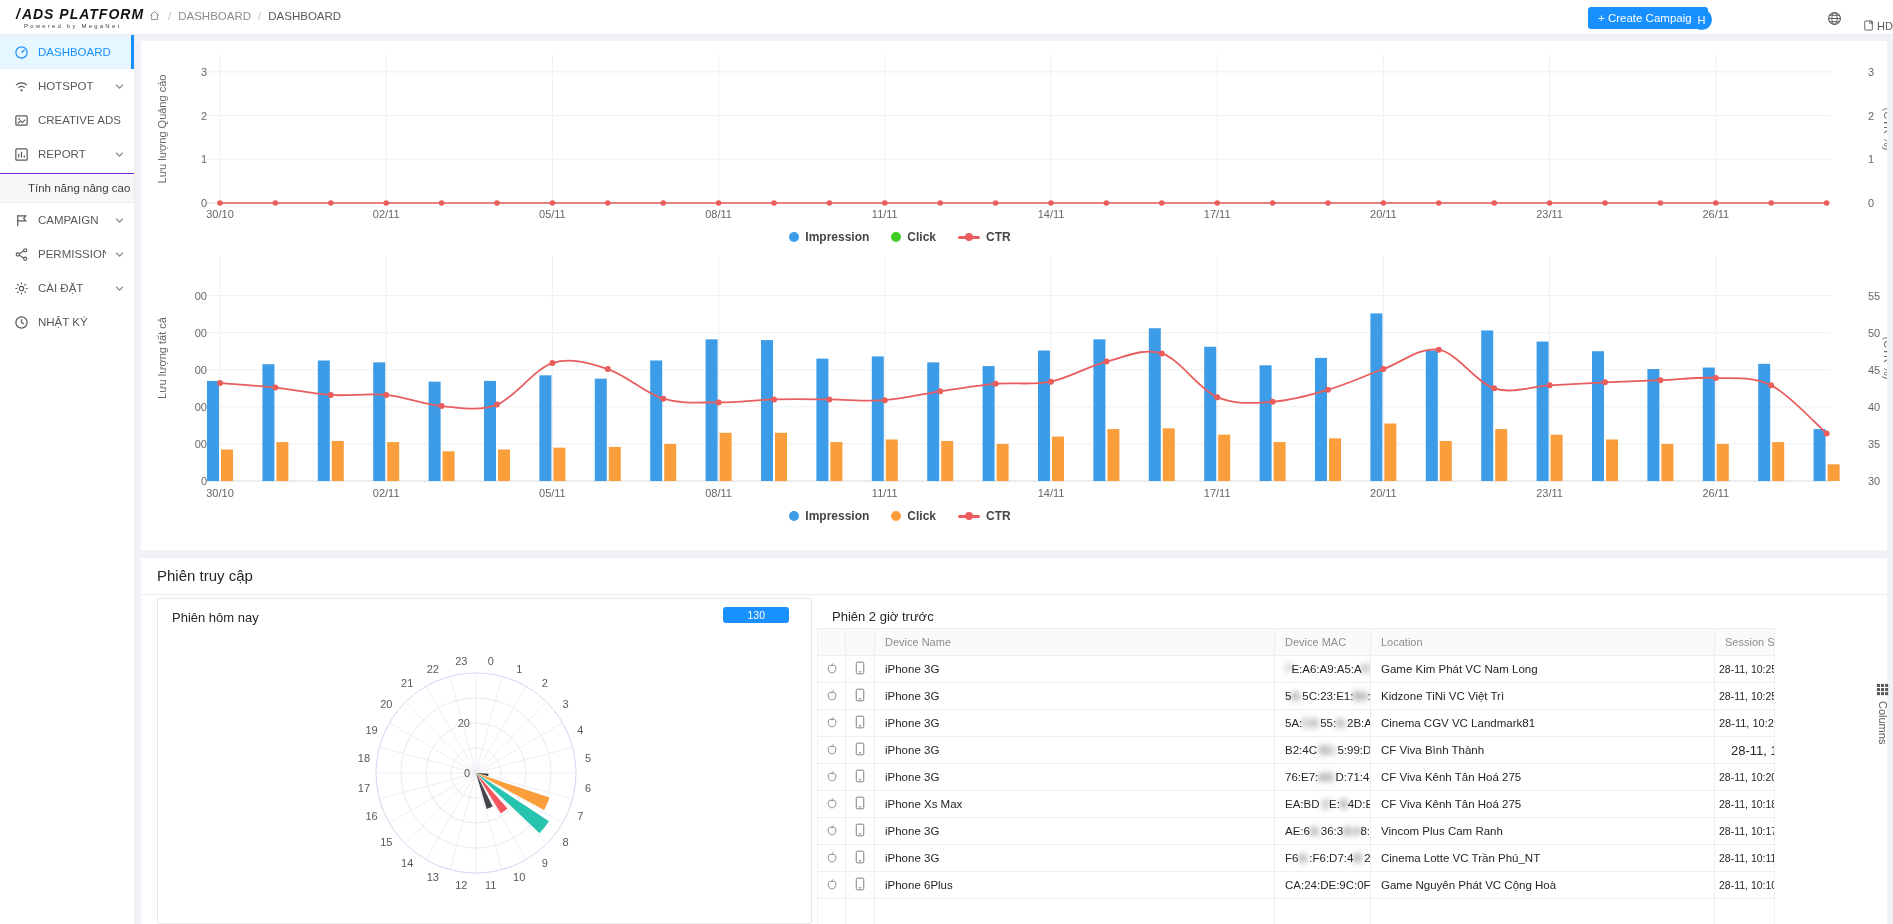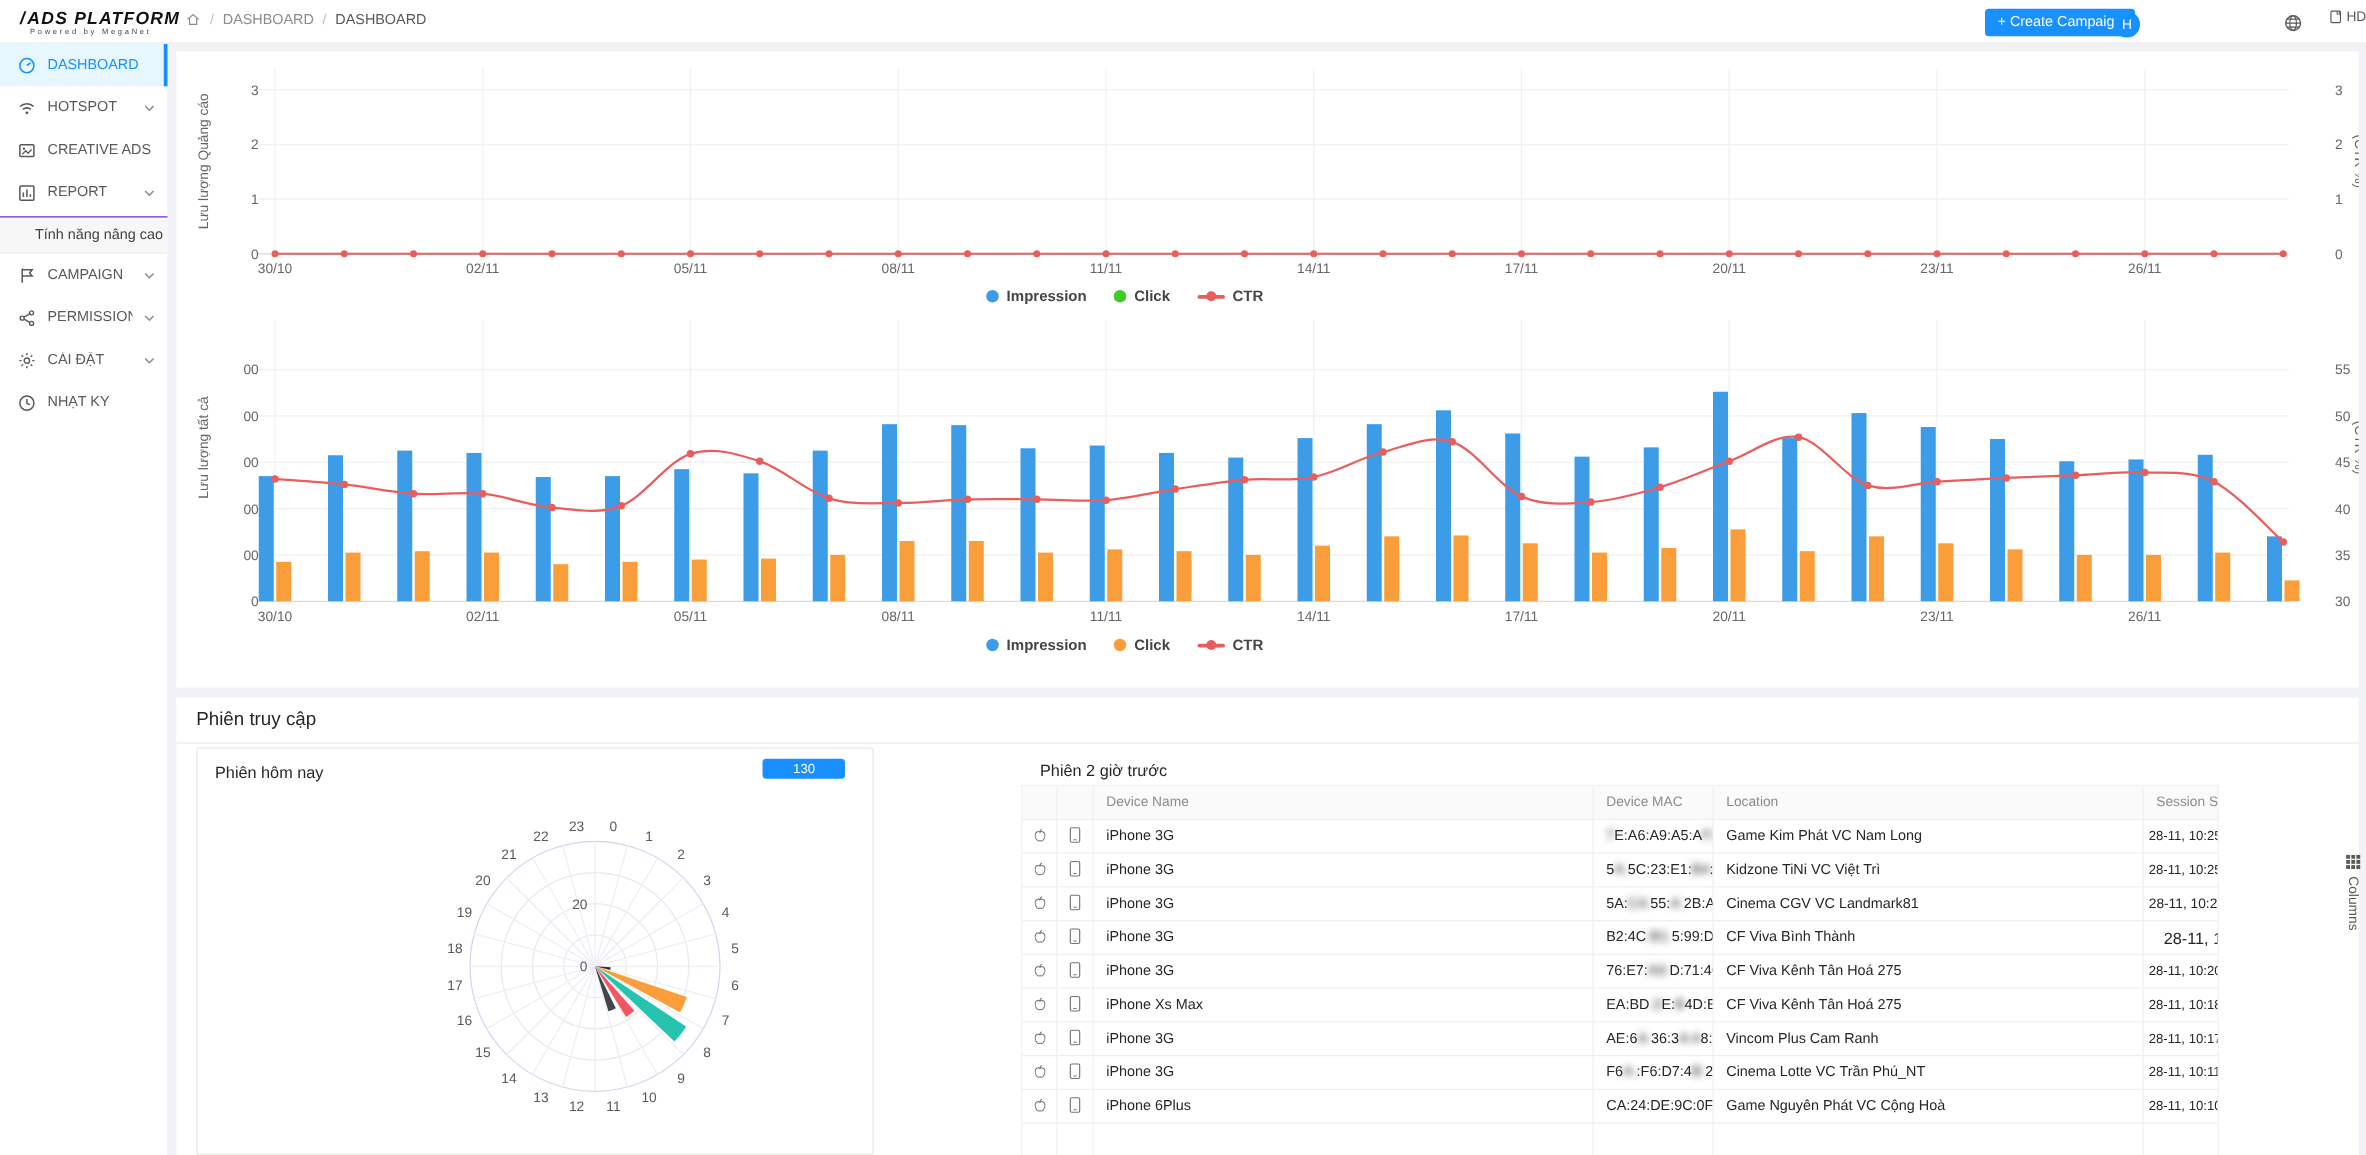--- a/index.html
+++ b/index.html
@@ -18,21 +18,21 @@
            font-size:11.5px; color:#8c8c8c; }
   .crumb .sep { color:#bfbfbf; }
   .crumb .last { color:#595959; }
   .create-btn { position:absolute; left:1588px; top:7px; height:22px; padding:0 10px; background:#1890ff;
                 color:#fff; font-size:11.5px; border:none; border-radius:3px; display:flex;
                 align-items:center; gap:5px; cursor:pointer; }
   .avatar { position:absolute; left:1691px; top:9px; width:21px; height:21px; border-radius:50%;
             background:#1890ff; color:#fff; font-size:11px; display:flex; align-items:center;
             justify-content:center; cursor:pointer; }
   .hicon { position:absolute; top:13px; color:#595959; cursor:pointer; }
-  .help { position:absolute; left:1864px; top:7px; display:flex; gap:4px; align-items:center;
+  .help { position:absolute; left:1864px; top:19px; display:flex; gap:4px; align-items:center;
           font-size:11px; color:#595959; width:29px; overflow:hidden; cursor:pointer; }
 
   
   .sidebar { position:absolute; left:0; top:35px; width:135px; height:889px; background:#fff;
              border-right:1px solid #ececec; z-index:4; }
   .side-item { position:relative; height:34px; display:flex; align-items:center; gap:9px;
                padding:0 10px 0 14px; font-size:11.5px; color:#595959; cursor:pointer; }
   .side-item svg { flex:0 0 auto; }
   .side-item .lbl { flex:1; white-space:nowrap; overflow:hidden; }
   .side-item.active { background:#e6f7ff; color:#1890ff; }
@@ -49,21 +49,21 @@
   .legend-item { display:flex; align-items:center; gap:6px; font-size:12px; font-weight:bold;
                  color:#454545; cursor:pointer; }
   .ldot { width:10px; height:10px; border-radius:50%; }
   .lline { position:relative; width:22px; height:3px; border-radius:2px; }
   .lline i { position:absolute; left:7px; top:-2.5px; width:8px; height:8px; border-radius:50%; display:block; }
 
   .section2 { position:absolute; left:141px; top:558px; width:1746px; height:366px; background:#fff; }
   .sec-title { position:absolute; left:16px; top:9px; font-size:15px; color:#262626; }
   .sec-divider { position:absolute; left:0; top:36px; width:1746px; height:1px; background:#ececec; }
 
-  .cardL { position:absolute; left:16px; top:40px; width:542px; height:326px; background:#fff;
+  .cardL { position:absolute; left:16px; top:40px; width:655px; height:326px; background:#fff;
            border:1px solid #e8e8e8; border-radius:2px; overflow:hidden; }
   .cardL-title { position:absolute; left:14px; top:11px; font-size:13px; color:#262626; }
   .badge { position:absolute; right:22px; top:8px; background:#1890ff; color:#fff; font-size:10.5px;
            padding:2px 24px; border-radius:3px; cursor:default; }
 
   .cardR { position:absolute; left:676px; top:40px; width:957px; height:326px; background:#fff; }
   .cardR-title { position:absolute; left:15px; top:11px; font-size:13px; color:#262626; }
   table.sess { position:absolute; left:0; top:30px; width:957px; border-collapse:collapse;
                font-size:11.5px; color:#262626; table-layout:fixed; }
   table.sess th, table.sess td { border:1px solid #efefef; height:27px; padding:0 10px;

